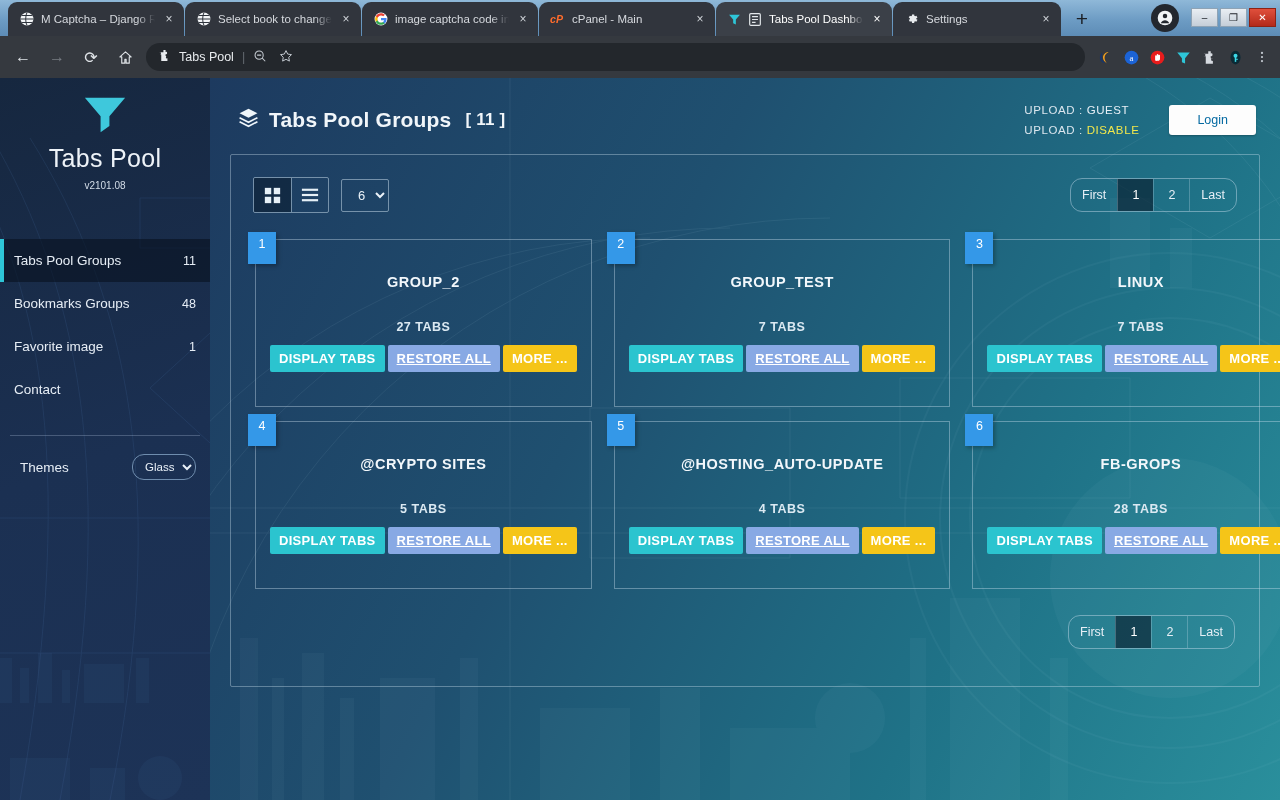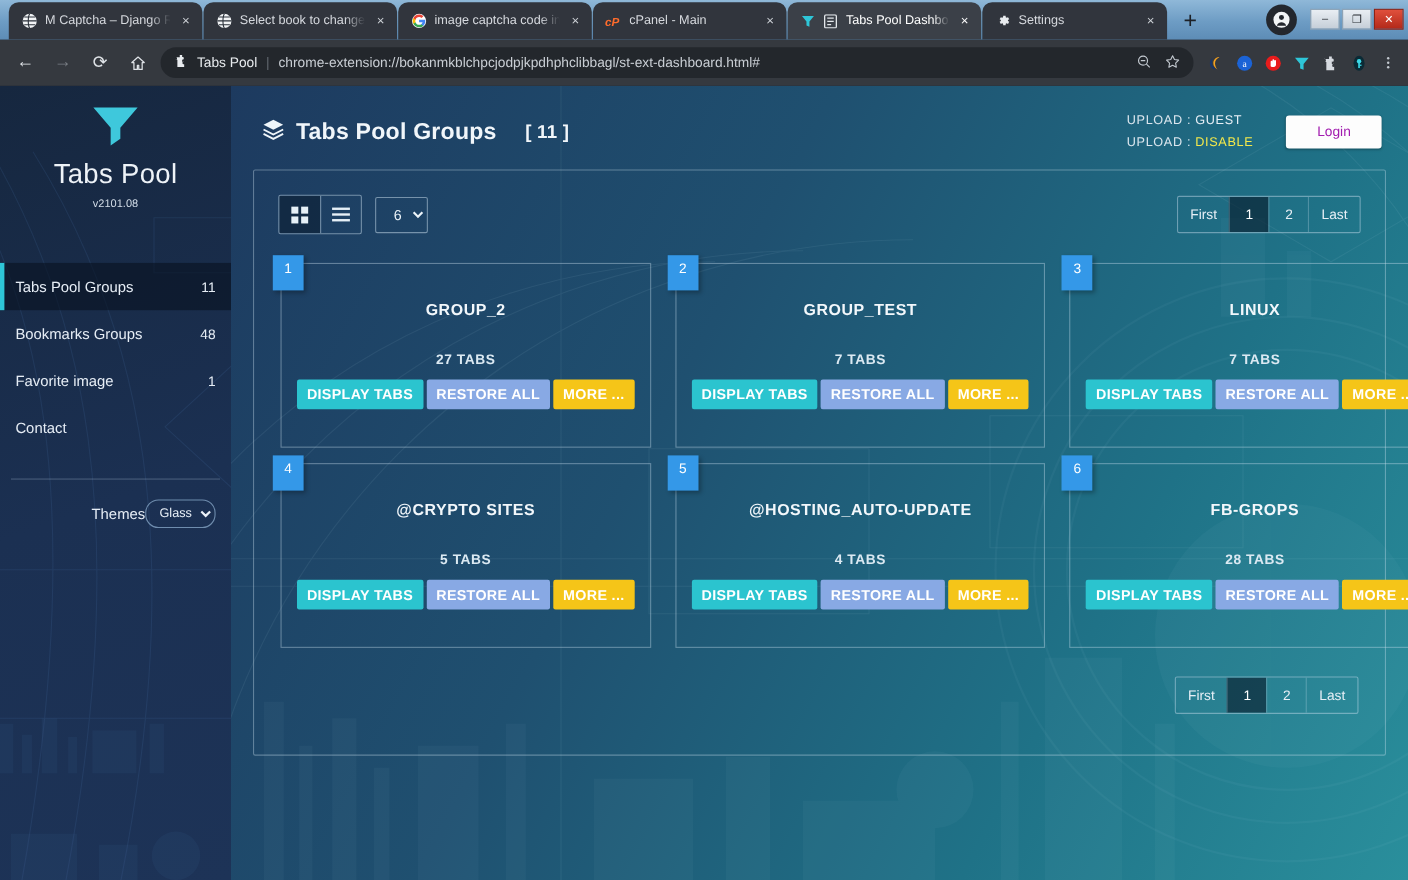--- a/index.html
+++ b/index.html
@@ -146,21 +146,21 @@
   .nav-item.active {
     background: rgba(8,18,33,.62);
     border-left: 4px solid #2ec6d8;
     padding-left: 10px;
   }
   .side-divider {
     height: 1px; background: rgba(190,210,235,.28);
     margin: 24px 10px 0 10px;
   }
   .themes-row {
-    display: flex; align-items: center; justify-content: flex-end;
+    display: flex; align-items: center; justify-content: space-between;
     padding: 18px 14px 0 20px;
   }
   .themes-label { color: #e6edf5; font-size: 13.5px; }
   .theme-select {
     background: transparent;
     border: 1px solid #6f8dae;
     color: #eaf1f8;
     font-size: 11.5px;
     padding: 5px 4px 5px 8px;
     font-family: "Liberation Sans", sans-serif;
@@ -178,30 +178,30 @@
   .main-inner { position: relative; z-index: 2; padding: 0 20px; }
 
   .topbar {
     display: flex; align-items: center;
     padding: 22px 4px 14px 8px;
   }
   .page-title {
     display: flex; align-items: center; gap: 10px;
     color: #f1f6fa; font-size: 21px; font-weight: 600; letter-spacing: .2px;
   }
-  .page-title .count { font-size: 17px; font-weight: 600; margin-left: 16px; }
+  .page-title .count { font-size: 17px; font-weight: 600; margin-left: 4px; }
   .acct {
     margin-left: auto; display: flex; align-items: center; gap: 30px;
   }
   .acct-lines { font-size: 11.5px; line-height: 1.75; letter-spacing: .6px; }
   .acct-lines .k { color: #dbe6ee; }
   .acct-lines .v { color: #e8f0f6; }
   .acct-lines .v.warn { color: #f2e74b; }
   .login-btn {
-    background: #fdfdfd; color: #a21caf;
+    background: #fdfdfd; color: #0369a1;
     border: none; font-size: 12.5px;
     padding: 8px 28px; border-radius: 3px;
     font-family: "Liberation Sans", sans-serif;
     box-shadow: 0 1px 2px rgba(0,0,0,.25);
   }
 
   .panel {
     border: 1px solid rgba(205,225,240,.38);
     border-radius: 2px;
     padding: 18px 18px 22px;
@@ -228,21 +228,21 @@
     border: 1px solid rgba(205,225,240,.5);
     color: #eaf2f8; font-size: 13px;
     padding: 7px 6px 7px 12px;
     border-radius: 2px;
     font-family: "Liberation Sans", sans-serif;
   }
 
   .pager {
     display: flex;
     border: 1px solid rgba(205,225,240,.45);
-    border-radius: 2px; overflow: hidden;
+    border-radius: 12px; overflow: hidden;
   }
   .pager.top { margin-left: auto; }
   .pgbtn {
     min-width: 36px; height: 32px;
     padding: 0 11px;
     display: flex; align-items: center; justify-content: center;
     color: #e7eff6; font-size: 12.5px;
   }
   .pgbtn + .pgbtn { border-left: 1px solid rgba(205,225,240,.28); }
   .pgbtn.active { background: rgba(8,26,42,.62); color: #fff; }
@@ -285,21 +285,21 @@
     padding-bottom: 20px;
   }
   .cbtn {
     border: none; font-size: 13px; font-weight: 700;
     letter-spacing: .3px; padding: 6px 9px;
     color: #fff; border-radius: 2px;
     font-family: "Liberation Sans", sans-serif;
     white-space: nowrap;
   }
   .cbtn.display { background: #2bc4cf; }
-  .cbtn.restore { background: #88a9e4; }
+  .cbtn.restore { background: #88a9e4; text-decoration: underline; }
   .cbtn.more   { background: #f5c518; color: #ffffff; }
 
   .pager-bottom-wrap {
     display: flex; margin-top: 26px; padding: 0 6px;
   }
   .pager-bottom-wrap .pager { margin-left: auto; }
 </style>
 </head>
 <body>
 
@@ -401,21 +401,20 @@
         </svg>
     </div>
     <div class="urlbox">
       <span>
         <svg width="13" height="13" viewBox="0 0 24 24">
             <path d="M10 2h4v3.4a2.2 2.2 0 1 1 0 4.2V13h3.4a2.2 2.2 0 1 0 0 4.2V22H6V10H2.6a2.2 2.2 0 1 0 0-4.2H10V2z" fill="#e8ebee"></path>
           </svg>
       </span>
       <span class="ext-name">Tabs Pool</span>
       <span class="sep">|</span>
-      <span class="url">chrome-extension://bokanmkblchpcjodpjkpdhphclibbagl/st-ext-dashboard.html#</span>
       <span class="trail">
         <span>
           <svg width="14" height="14" viewBox="0 0 24 24">
               <circle cx="10.5" cy="10.5" r="7" fill="none" stroke="#c3c9d0" stroke-width="1.8"></circle>
               <path d="M7 10.5h7M15.8 15.8L21 21" stroke="#c3c9d0" stroke-width="1.8"></path>
             </svg>
         </span>
         <span>
           <svg width="14" height="14" viewBox="0 0 24 24">
               <path d="M12 2.8l2.9 5.9 6.5.95-4.7 4.6 1.1 6.5L12 17.7l-5.8 3.05 1.1-6.5-4.7-4.6 6.5-.95L12 2.8z" fill="none" stroke="#c3c9d0" stroke-width="1.7" stroke-linejoin="round"></path>

